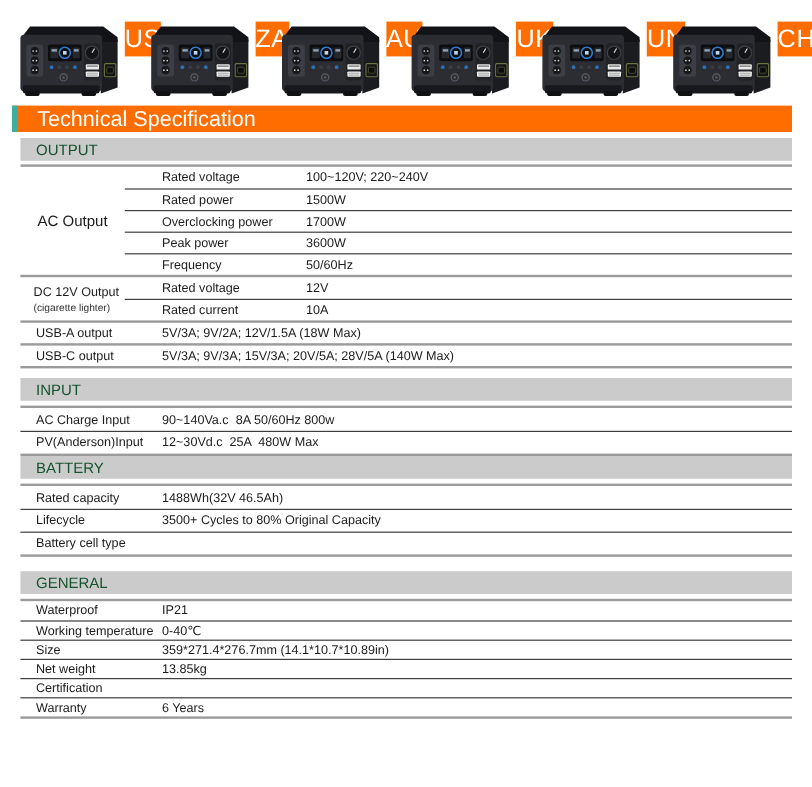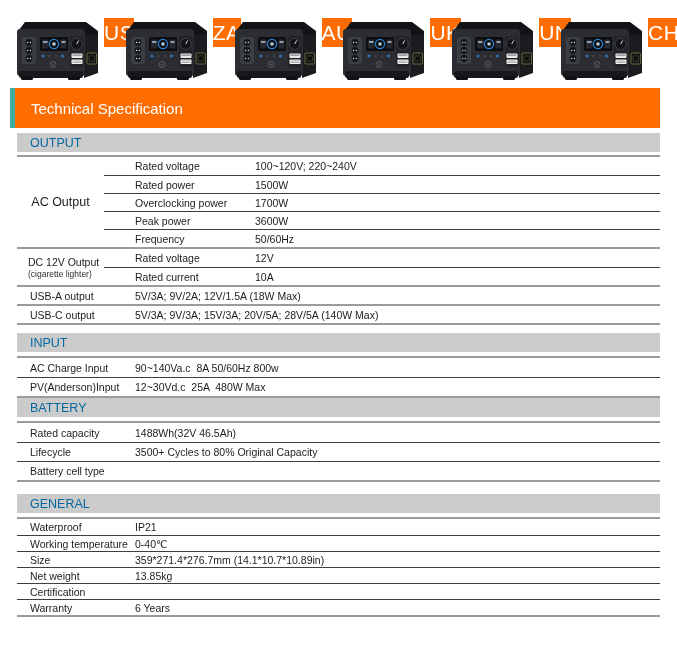--- a/index.html
+++ b/index.html
@@ -22,32 +22,32 @@
     margin-top:2px; height:29px; background:var(--orange);
     display:flex; align-items:center; justify-content:center;
     color:#ffffff; font-size:21px; font-weight:500; letter-spacing:0.5px;
   }
 
   :root { --orange:#ff6c00; --teal:#3fae9f; --graybar:#cbcbcb;
           --thin:#3e3e3e; --thick:#9b9b9b; }
 
   
   .spec-title-bar {
-    margin:4px 17px 0 10px; height:40px; background:var(--orange);
+    margin:4px 17px 0 10px; height:22px; background:var(--orange);
     border-left:5px solid var(--teal);
     display:flex; align-items:center;
-    color:#ffffff; font-size:15px; padding-left:16px;
+    color:#ffffff; font-size:18px; padding-left:16px;
   }
 
   
   .section { margin:0 17px; }
   .section-bar {
     height:19px; background:var(--graybar);
     display:flex; align-items:center;
-    font-size:12.5px; padding-left:13px; color:#0369a1;
+    font-size:12.5px; padding-left:13px; color:#14532d;
   }
   .m-output  { margin-top:5px; }
   .m-input   { margin-top:8px; }
   .m-battery { }
   .m-general { margin-top:12px; }
 
   .spec-table { margin-top:3px; border-bottom:2px solid var(--thick); font-size:10.5px; }
 
   
   .spec-block { display:flex; border-top:2px solid var(--thick); }

